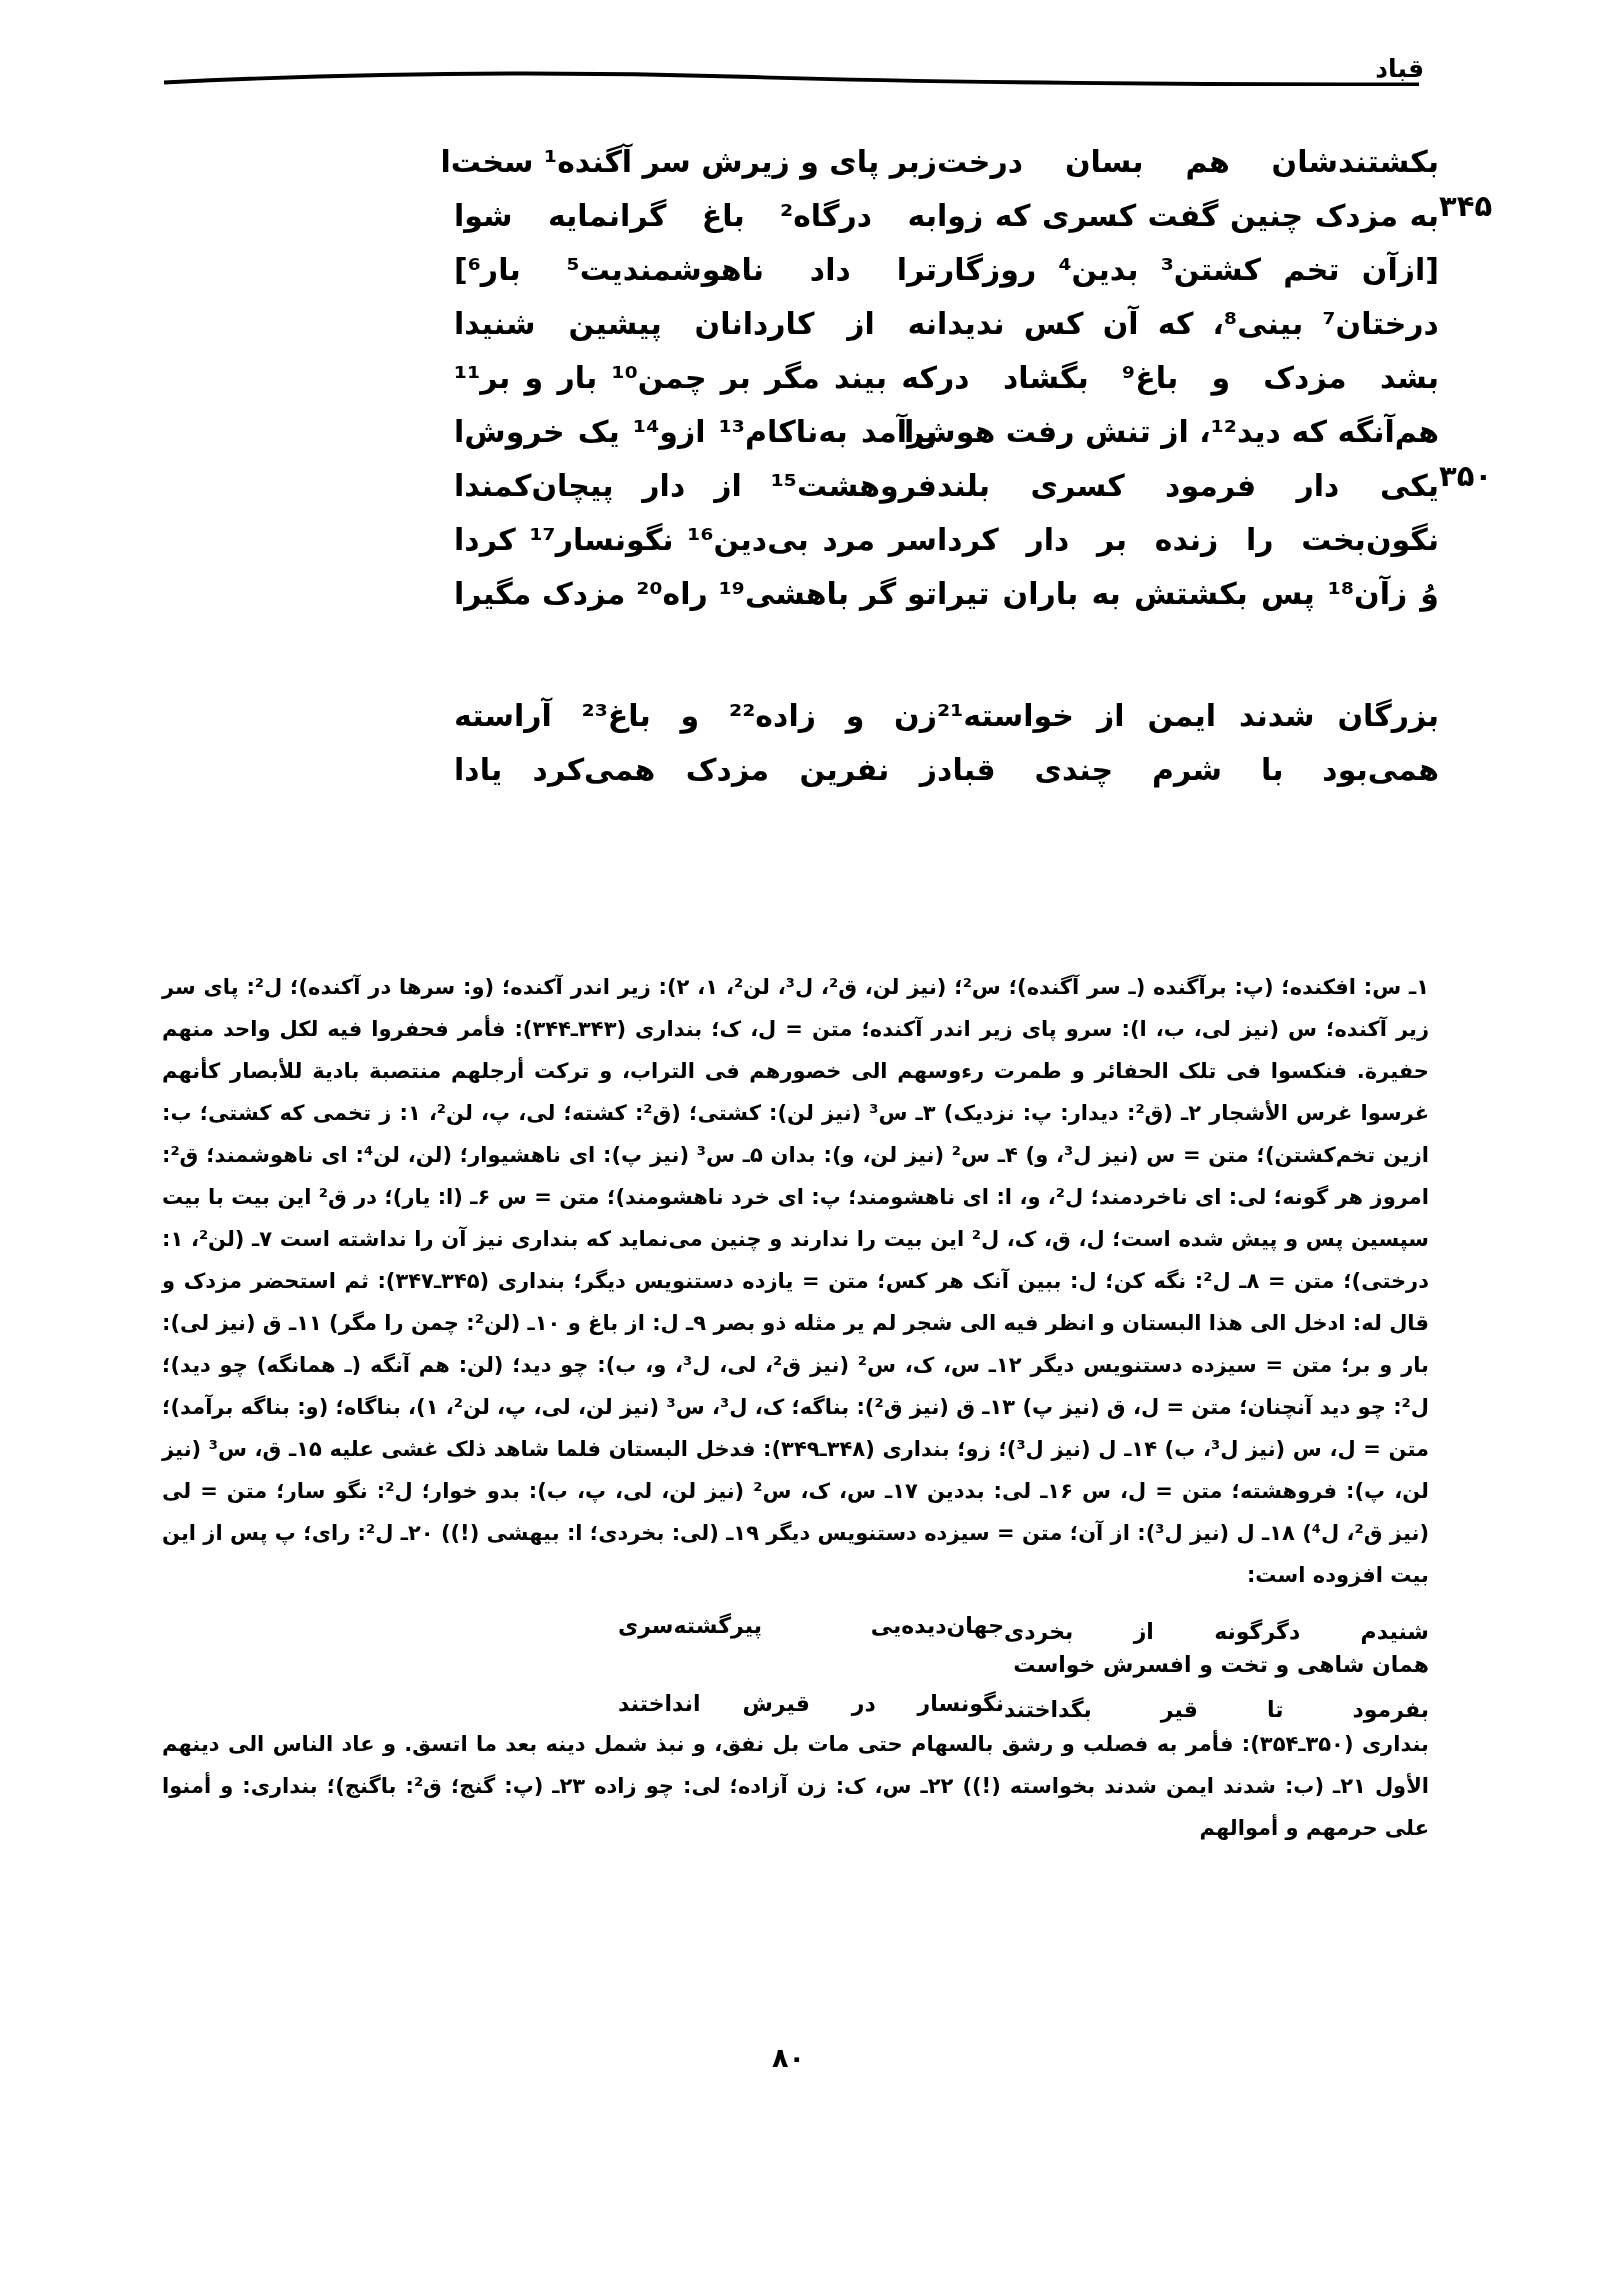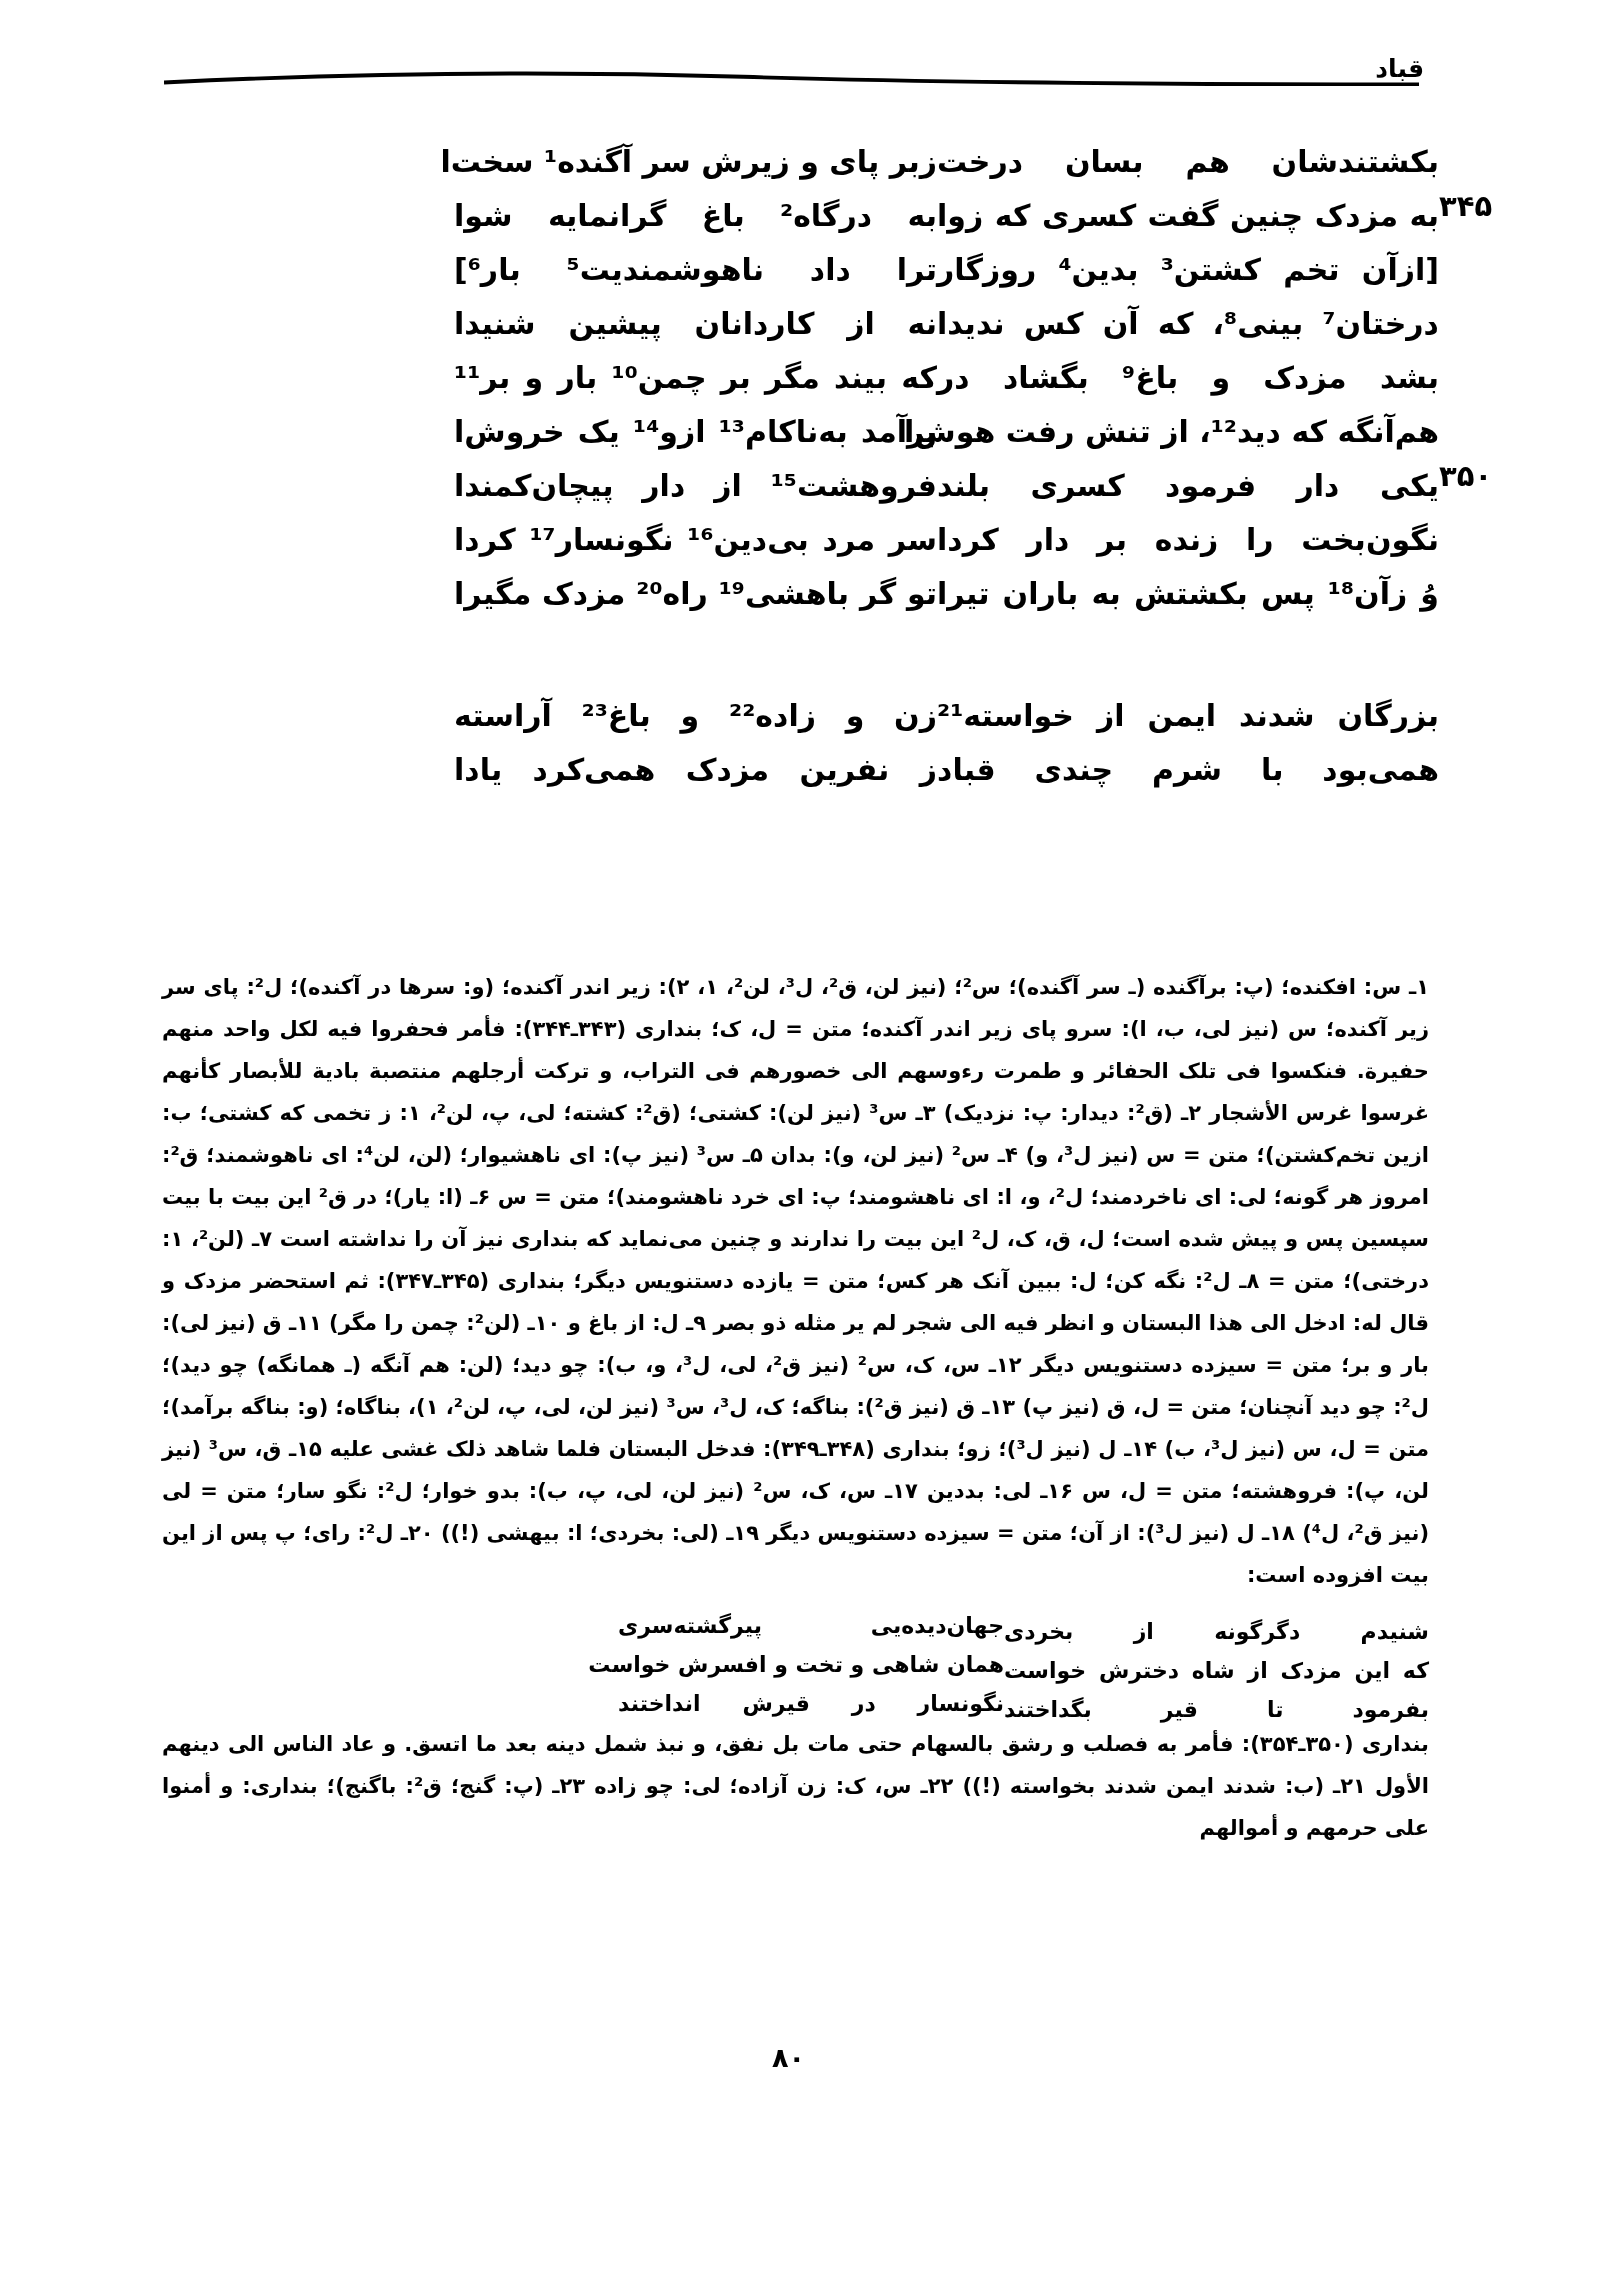--- a/index.html
+++ b/index.html
@@ -175,21 +175,20 @@
 
   <div class="footnotes">
     <p>۱ـ س: افکنده؛ (پ: برآگنده (ـ سر آگنده)؛ س²؛ (نیز لن، ق²، ل³، لن²، ۱، ۲): زیر اندر آکنده؛ (و: سرها در آکنده)؛ ل²: پای سر زیر آکنده؛ س (نیز لی، ب، ا): سرو پای زیر اندر آکنده؛ متن = ل، ک؛ بنداری (۳۴۳ـ۳۴۴): فأمر فحفروا فیه لکل واحد منهم حفیرة. فنکسوا فی تلک الحفائر و طمرت رءوسهم الی خصورهم فی التراب، و ترکت أرجلهم منتصبة بادیة للأبصار کأنهم غرسوا غرس الأشجار ۲ـ (ق²: دیدار: پ: نزدیک) ۳ـ س³ (نیز لن): کشتی؛ (ق²: کشته؛ لی، پ، لن²، ۱: ز تخمی که کشتی؛ ب: ازین تخم‌کشتن)؛ متن = س (نیز ل³، و) ۴ـ س² (نیز لن، و): بدان ۵ـ س³ (نیز پ): ای ناهشیوار؛ (لن، لن⁴: ای ناهوشمند؛ ق²: امروز هر گونه؛ لی: ای ناخردمند؛ ل²، و، ا: ای ناهشومند؛ پ: ای خرد ناهشومند)؛ متن = س ۶ـ (ا: یار)؛ در ق² این بیت با بیت سپسین پس و پیش شده است؛ ل، ق، ک، ل² این بیت را ندارند و چنین می‌نماید که بنداری نیز آن را نداشته است ۷ـ (لن²، ۱: درختی)؛ متن = ۸ـ ل²: نگه کن؛ ل: ببین آنک هر کس؛ متن = یازده دستنویس دیگر؛ بنداری (۳۴۵ـ۳۴۷): ثم استحضر مزدک و قال له: ادخل الی هذا البستان و انظر فیه الی شجر لم یر مثله ذو بصر ۹ـ ل: از باغ و ۱۰ـ (لن²: چمن را مگر) ۱۱ـ ق (نیز لی): بار و بر؛ متن = سیزده دستنویس دیگر ۱۲ـ س، ک، س² (نیز ق²، لی، ل³، و، ب): چو دید؛ (لن: هم آنگه (ـ همانگه) چو دید)؛ ل²: چو دید آنچنان؛ متن = ل، ق (نیز پ) ۱۳ـ ق (نیز ق²): بناگه؛ ک، ل³، س³ (نیز لن، لی، پ، لن²، ۱)، بناگاه؛ (و: بناگه برآمد)؛ متن = ل، س (نیز ل³، ب) ۱۴ـ ل (نیز ل³)؛ زو؛ بنداری (۳۴۸ـ۳۴۹): فدخل البستان فلما شاهد ذلک غشی علیه ۱۵ـ ق، س³ (نیز لن، پ): فروهشته؛ متن = ل، س ۱۶ـ لی: بددین ۱۷ـ س، ک، س² (نیز لن، لی، پ، ب): بدو خوار؛ ل²: نگو سار؛ متن = لی (نیز ق²، ل⁴) ۱۸ـ ل (نیز ل³): از آن؛ متن = سیزده دستنویس دیگر ۱۹ـ (لی: بخردی؛ ا: بیهشی (!)) ۲۰ـ ل²: رای؛ پ پس از این بیت افزوده است:</p>
 
     <div class="fn-verses">
       <div class="fn-couplet">
         <span class="fn-hemi second">شنیدم دگرگونه از بخردی</span>
         <span class="fn-hemi first">جهان‌دیده‌یی پیرگشته‌سری</span>
       </div>
       <div class="fn-couplet">
-        <span class="fn-hemi second">که این مزدک از شاه دخترش خواست</span>
         <span class="fn-hemi first">همان شاهی و تخت و افسرش خواست</span>
       </div>
       <div class="fn-couplet">
         <span class="fn-hemi second">بفرمود تا قیر بگداختند</span>
         <span class="fn-hemi first">نگونسار در قیرش انداختند</span>
       </div>
     </div>
 
     <p>بنداری (۳۵۰ـ۳۵۴): فأمر به فصلب و رشق بالسهام حتی مات بل نفق، و نبذ شمل دینه بعد ما اتسق. و عاد الناس الی دینهم الأول ۲۱ـ (ب: شدند ایمن شدند بخواسته (!)) ۲۲ـ س، ک: زن آزاده؛ لی: چو زاده ۲۳ـ (پ: گنج؛ ق²: باگنج)؛ بنداری: و أمنوا علی حرمهم و أموالهم</p>
   </div>

